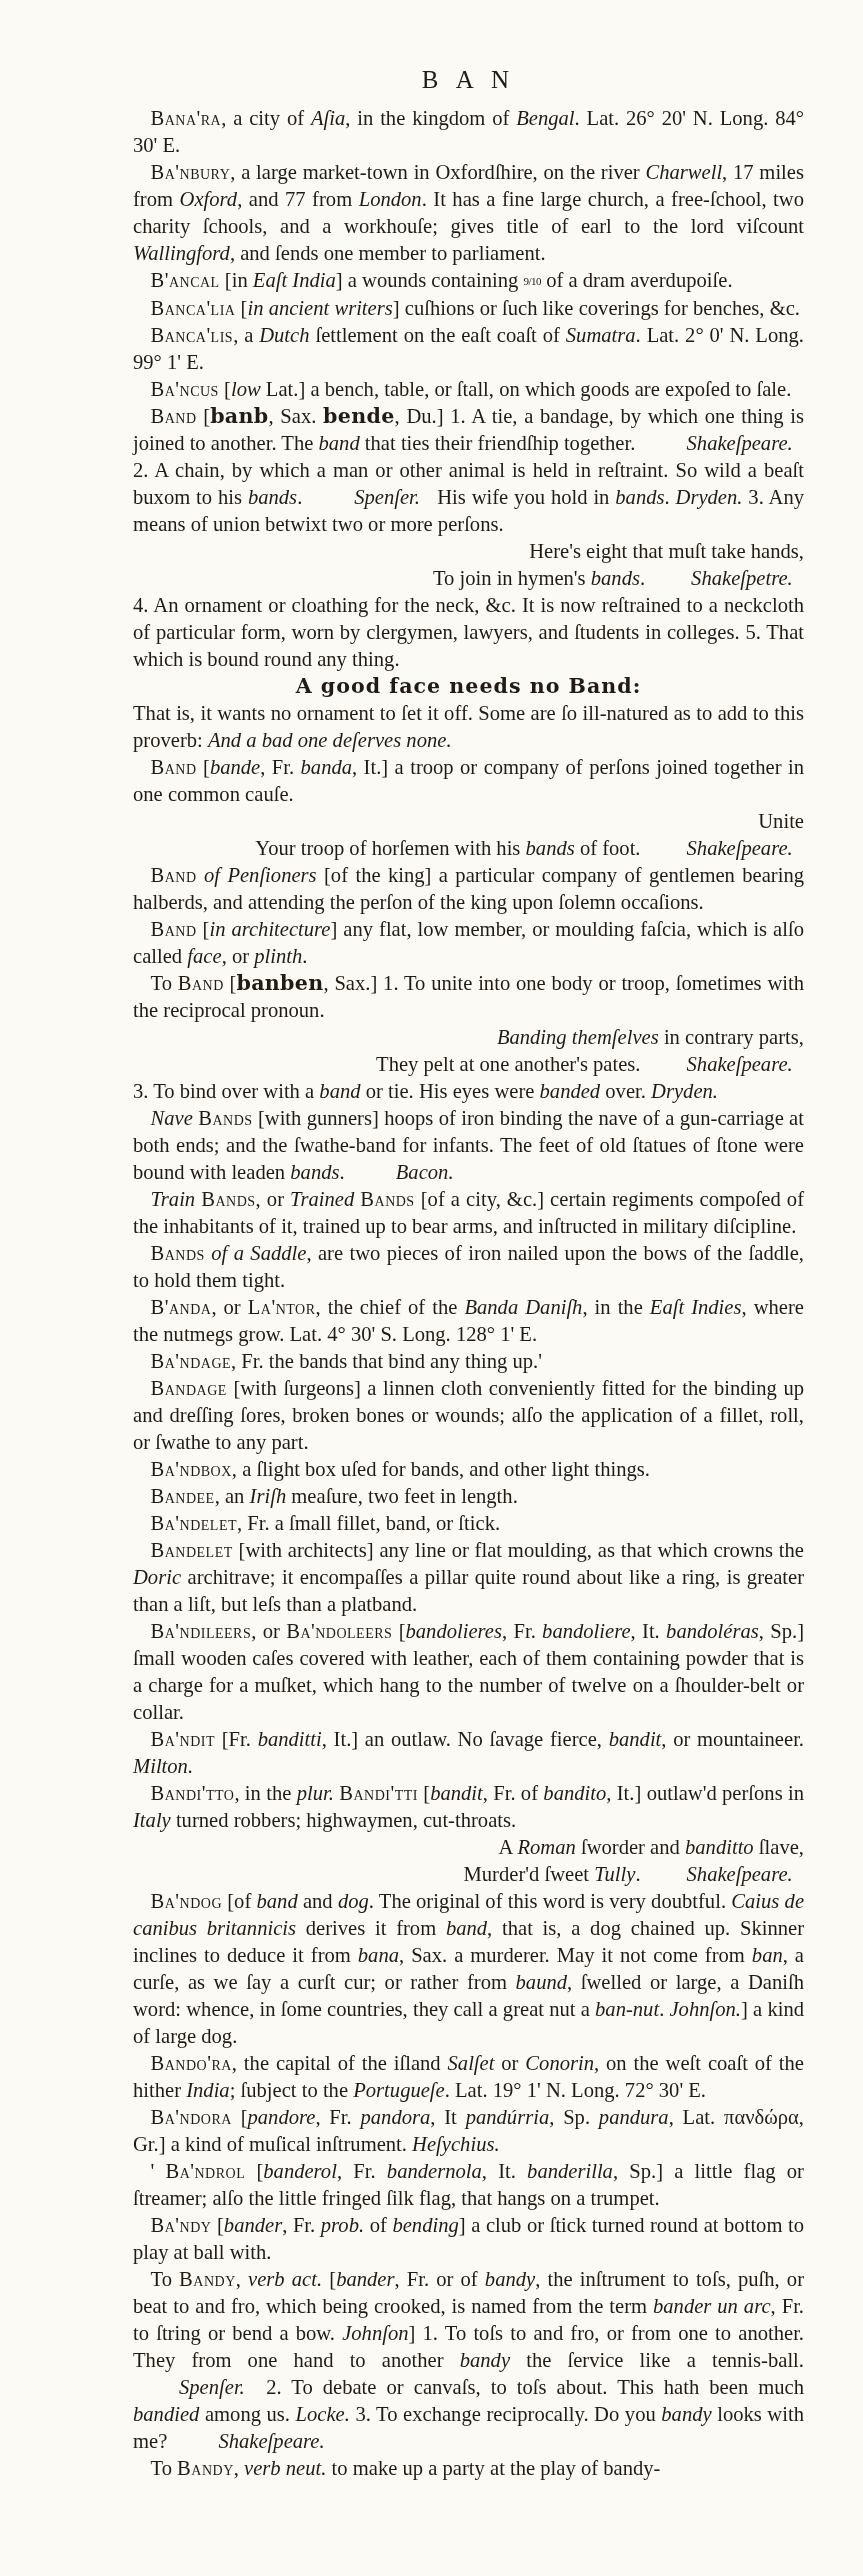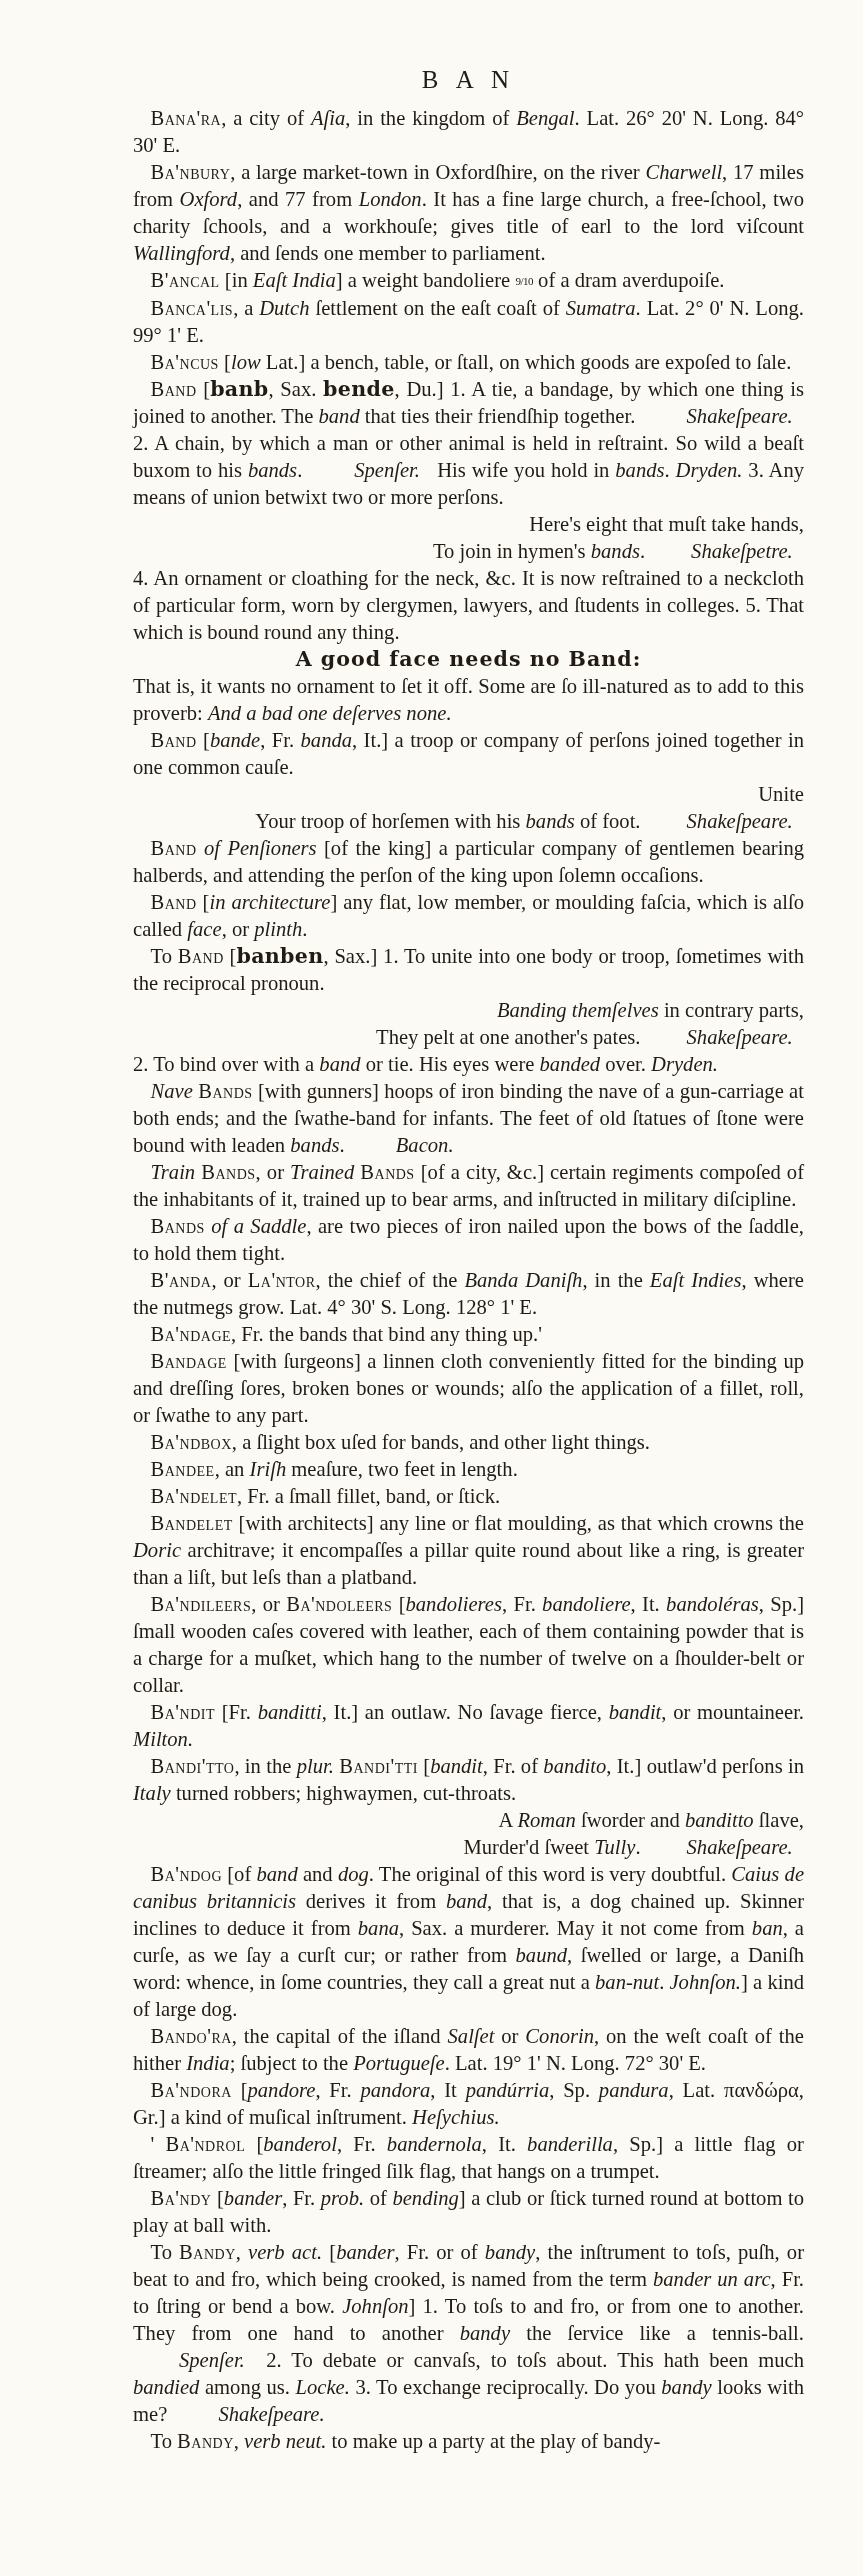--- a/index.html
+++ b/index.html
@@ -46,38 +46,39 @@
   .seg-fr { font-size: 11px; letter-spacing: -0.5px; vertical-align: 2.1px; }
 </style>
 </head>
 <body>
 
 <div class="sheet">
   <h1 class="page-title">B A N</h1>
   <div class="entries">
       <p class="e"><span class="seg-sc">Bana'ra</span><span class="seg">, a city of </span><span class="seg-i">Aſia</span><span class="seg">, in the kingdom of </span><span class="seg-i">Bengal</span><span class="seg">. Lat. 26° 20' N. Long. 84° 30' E.</span></p>
       <p class="e"><span class="seg-sc">Ba'nbury</span><span class="seg">, a large market-town in Oxfordſhire, on the river </span><span class="seg-i">Charwell</span><span class="seg">, 17 miles from </span><span class="seg-i">Oxford</span><span class="seg">, and 77 from </span><span class="seg-i">London</span><span class="seg">. It has a fine large church, a free-ſchool, two charity ſchools, and a workhouſe; gives title of earl to the lord viſcount </span><span class="seg-i">Wallingford</span><span class="seg">, and ſends one member to parliament.</span></p>
-      <p class="e"><span class="seg-sc">B'ancal</span><span class="seg"> [in </span><span class="seg-i">Eaſt India</span><span class="seg">] a weight bandoliere </span><span class="seg-fr">9/10</span><span class="seg"> of a dram averdupoiſe.</span></p>
+      <p class="e"><span class="seg-sc">B'ancal</span><span class="seg"> [in </span><span class="seg-i">Eaſt India</span><span class="seg">] a wounds containing </span><span class="seg-fr">9/10</span><span class="seg"> of a dram averdupoiſe.</span></p>
+      <p class="e"><span class="seg-sc">Banca'lia</span><span class="seg"> [</span><span class="seg-i">in ancient writers</span><span class="seg">] cuſhions or ſuch like coverings for benches, &amp;c.</span></p>
       <p class="e"><span class="seg-sc">Banca'lis</span><span class="seg">, a </span><span class="seg-i">Dutch</span><span class="seg"> ſettlement on the eaſt coaſt of </span><span class="seg-i">Sumatra</span><span class="seg">. Lat. 2° 0' N. Long. 99° 1' E.</span></p>
       <p class="e"><span class="seg-sc">Ba'ncus</span><span class="seg"> [</span><span class="seg-i">low</span><span class="seg"> Lat.] a bench, table, or ſtall, on which goods are expoſed to ſale.</span></p>
       <p class="e"><span class="seg-sc">Band</span><span class="seg"> [</span><span class="seg-g">banb</span><span class="seg">, Sax. </span><span class="seg-g">bende</span><span class="seg">, Du.] 1. A tie, a bandage, by which one thing is joined to another. The </span><span class="seg-i">band</span><span class="seg"> that ties their friendſhip together. </span><span class="seg-a">Shakeſpeare.</span><span class="seg"> 2. A chain, by which a man or other animal is held in reſtraint. So wild a beaſt buxom to his </span><span class="seg-i">bands</span><span class="seg">. </span><span class="seg-a">Spenſer.</span><span class="seg"> His wife you hold in </span><span class="seg-i">bands</span><span class="seg">. </span><span class="seg-i">Dryden.</span><span class="seg"> 3. Any means of union betwixt two or more perſons.</span></p>
       <p class="v" style="margin-left: 103px;"><span class="seg">Here's eight that muſt take hands,</span></p>
       <p class="v" style="margin-left: 103px;"><span class="seg">To join in hymen's </span><span class="seg-i">bands</span><span class="seg">.</span><span class="seg-a">Shakeſpetre.</span></p>
       <p class="c"><span class="seg">4. An ornament or cloathing for the neck, &amp;c. It is now reſtrained to a neckcloth of particular form, worn by clergymen, lawyers, and ſtudents in colleges. 5. That which is bound round any thing.</span></p>
       <p class="cb"><span class="seg-bl">A good face needs no Band:</span></p>
       <p class="c"><span class="seg">That is, it wants no ornament to ſet it off. Some are ſo ill-natured as to add to this proverb: </span><span class="seg-i">And a bad one deſerves none.</span></p>
       <p class="e"><span class="seg-sc">Band</span><span class="seg"> [</span><span class="seg-i">bande</span><span class="seg">, Fr. </span><span class="seg-i">banda</span><span class="seg">, It.] a troop or company of perſons joined together in one common cauſe.</span></p>
       <p class="v" style="margin-left: 46px;"><span class="seg">Unite</span></p>
       <p class="v" style="margin-left: 46px;"><span class="seg">Your troop of horſemen with his </span><span class="seg-i">bands</span><span class="seg"> of foot.</span><span class="seg-a">Shakeſpeare.</span></p>
       <p class="e"><span class="seg-sc">Band</span><span class="seg-i"> of Penſioners</span><span class="seg"> [of the king] a particular company of gentlemen bearing halberds, and attending the perſon of the king upon ſolemn occaſions.</span></p>
       <p class="e"><span class="seg-sc">Band</span><span class="seg"> [</span><span class="seg-i">in architecture</span><span class="seg">] any flat, low member, or moulding faſcia, which is alſo called </span><span class="seg-i">face</span><span class="seg">, or </span><span class="seg-i">plinth</span><span class="seg">.</span></p>
       <p class="e"><span class="seg">To </span><span class="seg-sc">Band</span><span class="seg"> [</span><span class="seg-g">banben</span><span class="seg">, Sax.] 1. To unite into one body or troop, ſometimes with the reciprocal pronoun.</span></p>
       <p class="v" style="margin-left: 82px;"><span class="seg-i">Banding themſelves</span><span class="seg"> in contrary parts,</span></p>
       <p class="v" style="margin-left: 82px;"><span class="seg">They pelt at one another's pates.</span><span class="seg-a">Shakeſpeare.</span></p>
-      <p class="c"><span class="seg">2. To bind over with a </span><span class="seg-i">band</span><span class="seg"> or tie. His eyes were </span><span class="seg-i">banded</span><span class="seg"> over. </span><span class="seg-i">Dryden.</span></p>
+      <p class="c"><span class="seg">3. To bind over with a </span><span class="seg-i">band</span><span class="seg"> or tie. His eyes were </span><span class="seg-i">banded</span><span class="seg"> over. </span><span class="seg-i">Dryden.</span></p>
       <p class="e"><span class="seg-i">Nave</span><span class="seg"> </span><span class="seg-sc">Bands</span><span class="seg"> [with gunners] hoops of iron binding the nave of a gun-carriage at both ends; and the ſwathe-band for infants. The feet of old ſtatues of ſtone were bound with leaden </span><span class="seg-i">bands</span><span class="seg">. </span><span class="seg-a">Bacon.</span></p>
       <p class="e"><span class="seg-i">Train</span><span class="seg"> </span><span class="seg-sc">Bands</span><span class="seg">, or </span><span class="seg-i">Trained</span><span class="seg"> </span><span class="seg-sc">Bands</span><span class="seg"> [of a city, &amp;c.] certain regiments compoſed of the inhabitants of it, trained up to bear arms, and inſtructed in military diſcipline.</span></p>
       <p class="e"><span class="seg-sc">Bands</span><span class="seg-i"> of a Saddle</span><span class="seg">, are two pieces of iron nailed upon the bows of the ſaddle, to hold them tight.</span></p>
       <p class="e"><span class="seg-sc">B'anda</span><span class="seg">, or </span><span class="seg-sc">La'ntor</span><span class="seg">, the chief of the </span><span class="seg-i">Banda Daniſh</span><span class="seg">, in the </span><span class="seg-i">Eaſt Indies</span><span class="seg">, where the nutmegs grow. Lat. 4° 30' S. Long. 128° 1' E.</span></p>
       <p class="e"><span class="seg-sc">Ba'ndage</span><span class="seg">, Fr. the bands that bind any thing up.'</span></p>
       <p class="e"><span class="seg-sc">Bandage</span><span class="seg"> [with ſurgeons] a linnen cloth conveniently fitted for the binding up and dreſſing ſores, broken bones or wounds; alſo the application of a fillet, roll, or ſwathe to any part.</span></p>
       <p class="e"><span class="seg-sc">Ba'ndbox</span><span class="seg">, a ſlight box uſed for bands, and other light things.</span></p>
       <p class="e"><span class="seg-sc">Bandee</span><span class="seg">, an </span><span class="seg-i">Iriſh</span><span class="seg"> meaſure, two feet in length.</span></p>
       <p class="e"><span class="seg-sc">Ba'ndelet</span><span class="seg">, Fr. a ſmall fillet, band, or ſtick.</span></p>
       <p class="e"><span class="seg-sc">Bandelet</span><span class="seg"> [with architects] any line or flat moulding, as that which crowns the </span><span class="seg-i">Doric</span><span class="seg"> architrave; it encompaſſes a pillar quite round about like a ring, is greater than a liſt, but leſs than a platband.</span></p>

